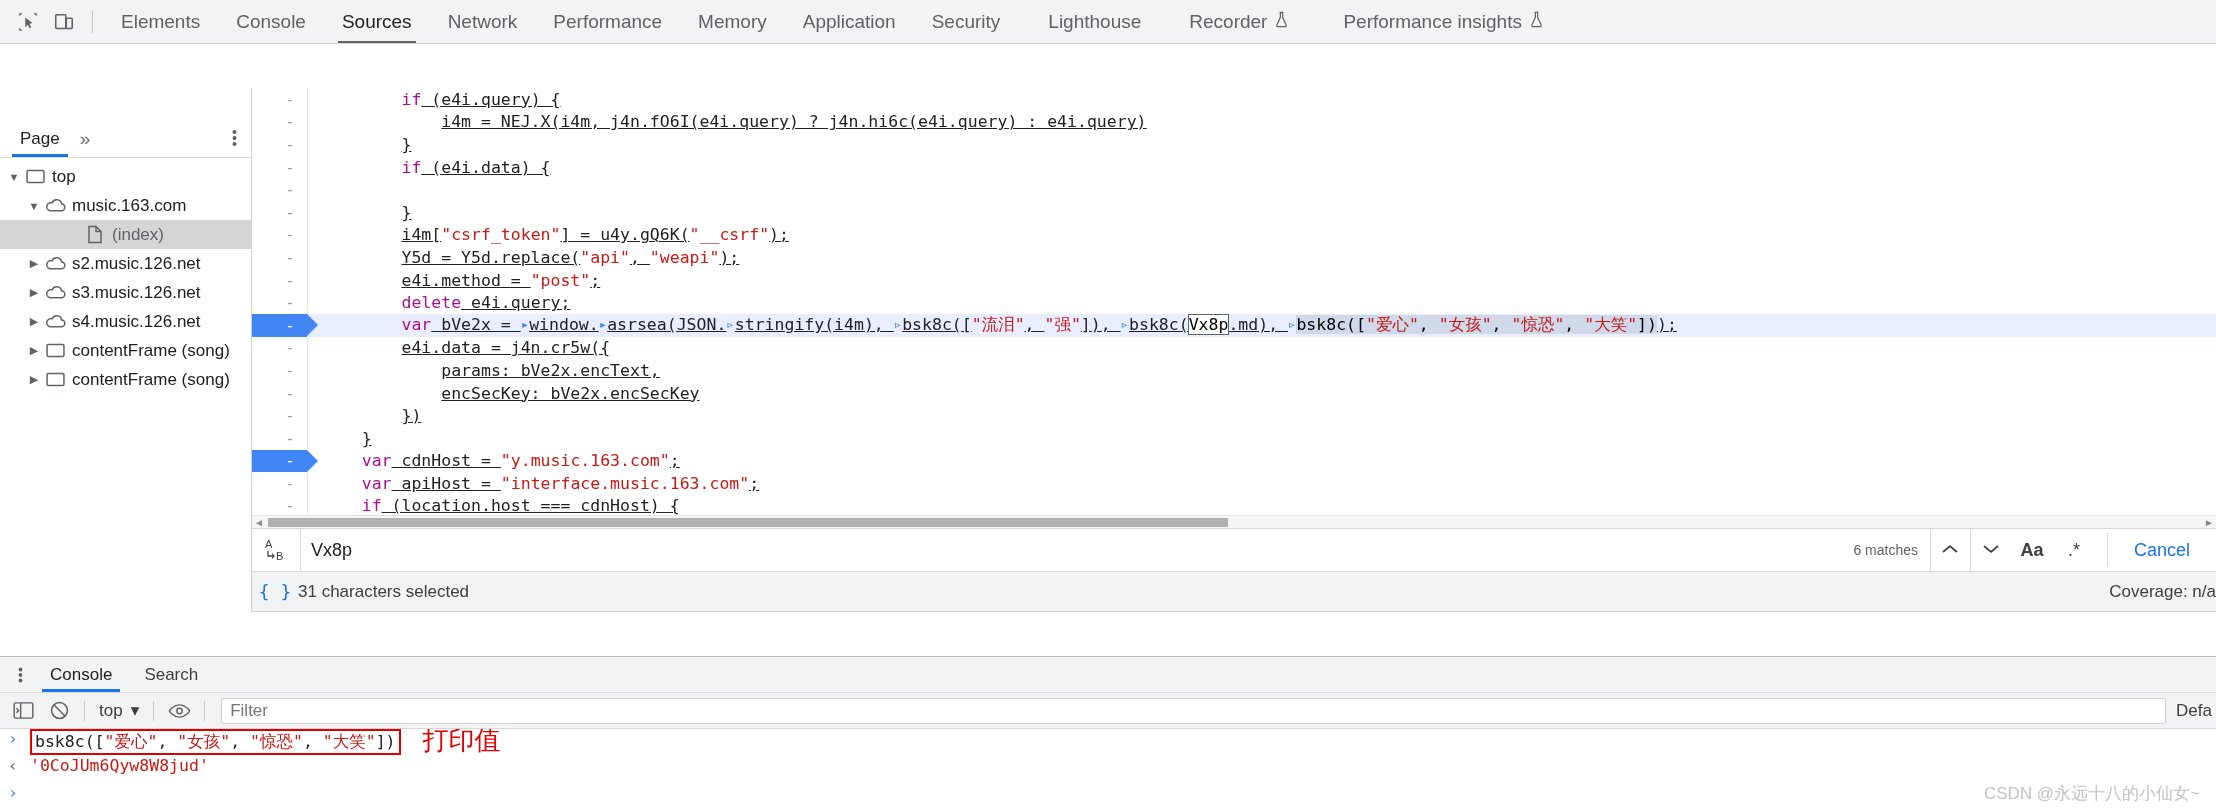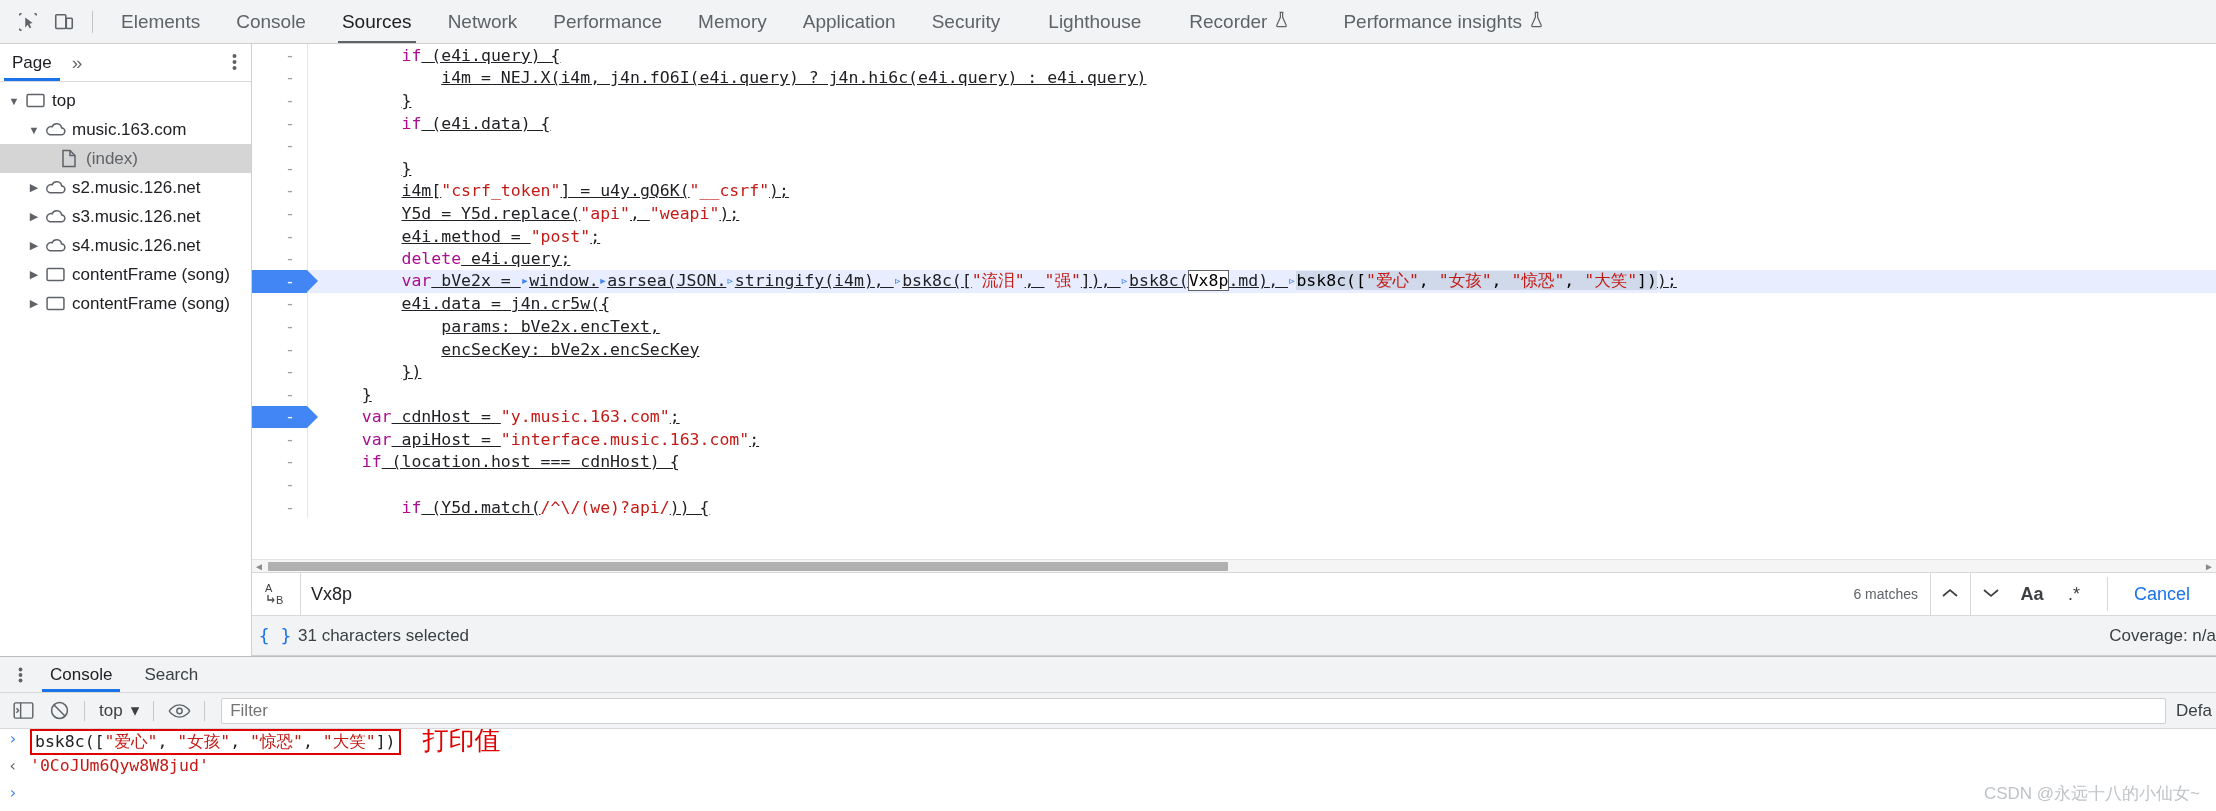--- a/index.html
+++ b/index.html
@@ -3,21 +3,21 @@
 <meta charset="utf-8">
 <style>
   * { box-sizing: border-box; }
   html, body {
     margin: 0; padding: 0;
     width: 2216px; height: 811px;
     overflow: hidden;
     background: #ffffff;
     font-family: "Liberation Sans", sans-serif;
   }
-  .app { position: relative; width: 2216px; height: 811px; display: flex; flex-direction: column; background:#fff; }
+  .app { position: relative; width: 2216px; height: 811px; display: flex; flex-direction: column; background:#fff;gap:44px; }
 
   
   .topbar {
     height: 44px; min-height:44px;
     background: #f1f3f4;
     border-bottom: 1px solid #d0d0d0;
     display: flex; align-items: center;
     padding-left: 10px;
     position: relative;
   }
@@ -50,20 +50,22 @@
     width: 252px; min-width:252px;
     border-right: 1px solid #d0d0d0;
     display: flex; flex-direction: column;
     background: #fff;
   }
   .nav-head {
     height: 38px; min-height:38px;
     display:flex; align-items:center;
     border-bottom: 1px solid #d8d8d8;
     position: relative;
+    padding-left: 8px;
+    margin-top: 32px;
   }
   .nav-tab {
     font-size: 17px; color:#202124;
     padding: 0 12px; height: 100%;
     display:flex; align-items:center; cursor:pointer;
     position: relative;
   }
   .nav-tab.selected::after {
     content:""; position:absolute; left:4px; right:4px; bottom:0; height:3px; background:#1a73e8;
   }
@@ -314,21 +316,21 @@
         <div class="tnode" style="padding-left:26px">
           <span class="tw">▼</span>
           <span class="ticon">
             <svg width="21" height="15" viewBox="0 0 22 15" fill="none" stroke="#5f6368" stroke-width="1.6">
               <path d="M5 13h12a3.6 3.6 0 0 0 .4-7.2A5.2 5.2 0 0 0 7.5 4.6 4.2 4.2 0 0 0 5 13z"></path>
             </svg>
           </span>
           <span class="tlabel">music.163.com</span>
         </div>
 
-        <div class="tnode selected" style="padding-left:40px">
+        <div class="tnode selected" style="padding-left:66px">
           <span class="tw empty">▶</span>
           <span class="ticon">
             <svg width="16" height="19" viewBox="0 0 16 19" fill="none" stroke="#5f6368" stroke-width="1.5">
               <path d="M2 1.5h7l5 5v11H2z"></path>
                 <path d="M9 1.5v5h5"></path>
             </svg>
           </span>
           <span class="tlabel dim">(index)</span>
         </div>
 

